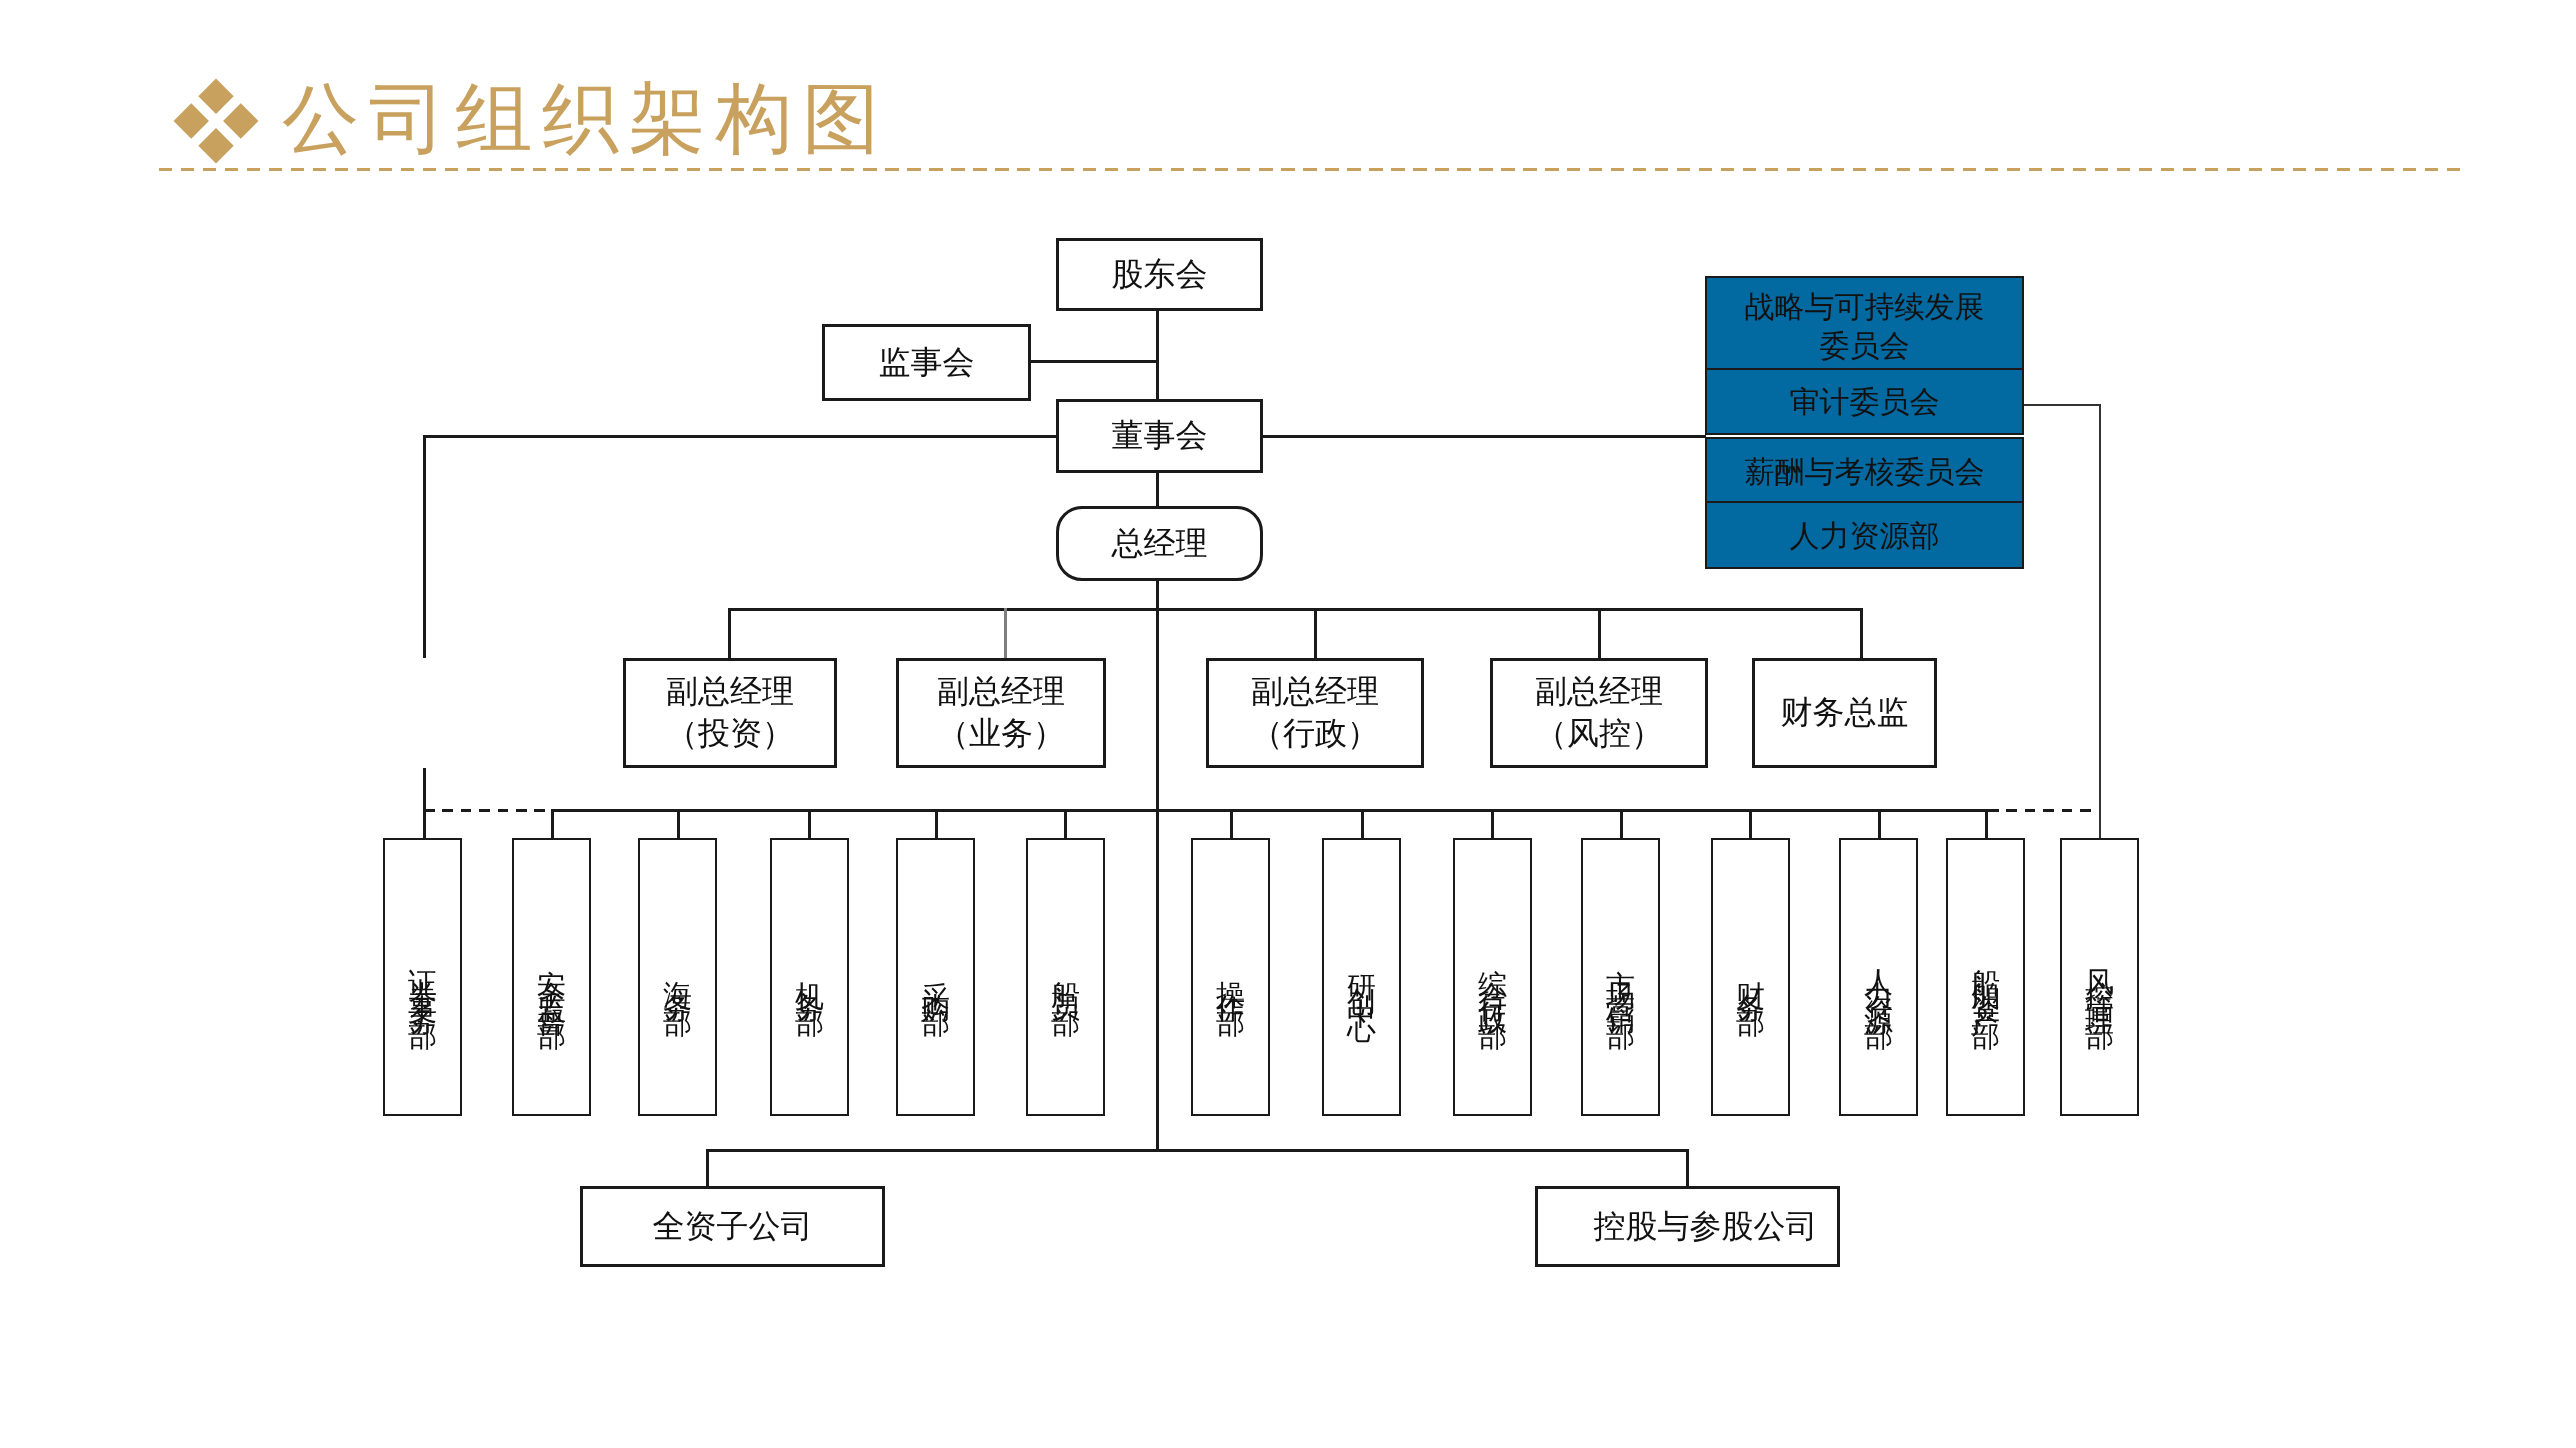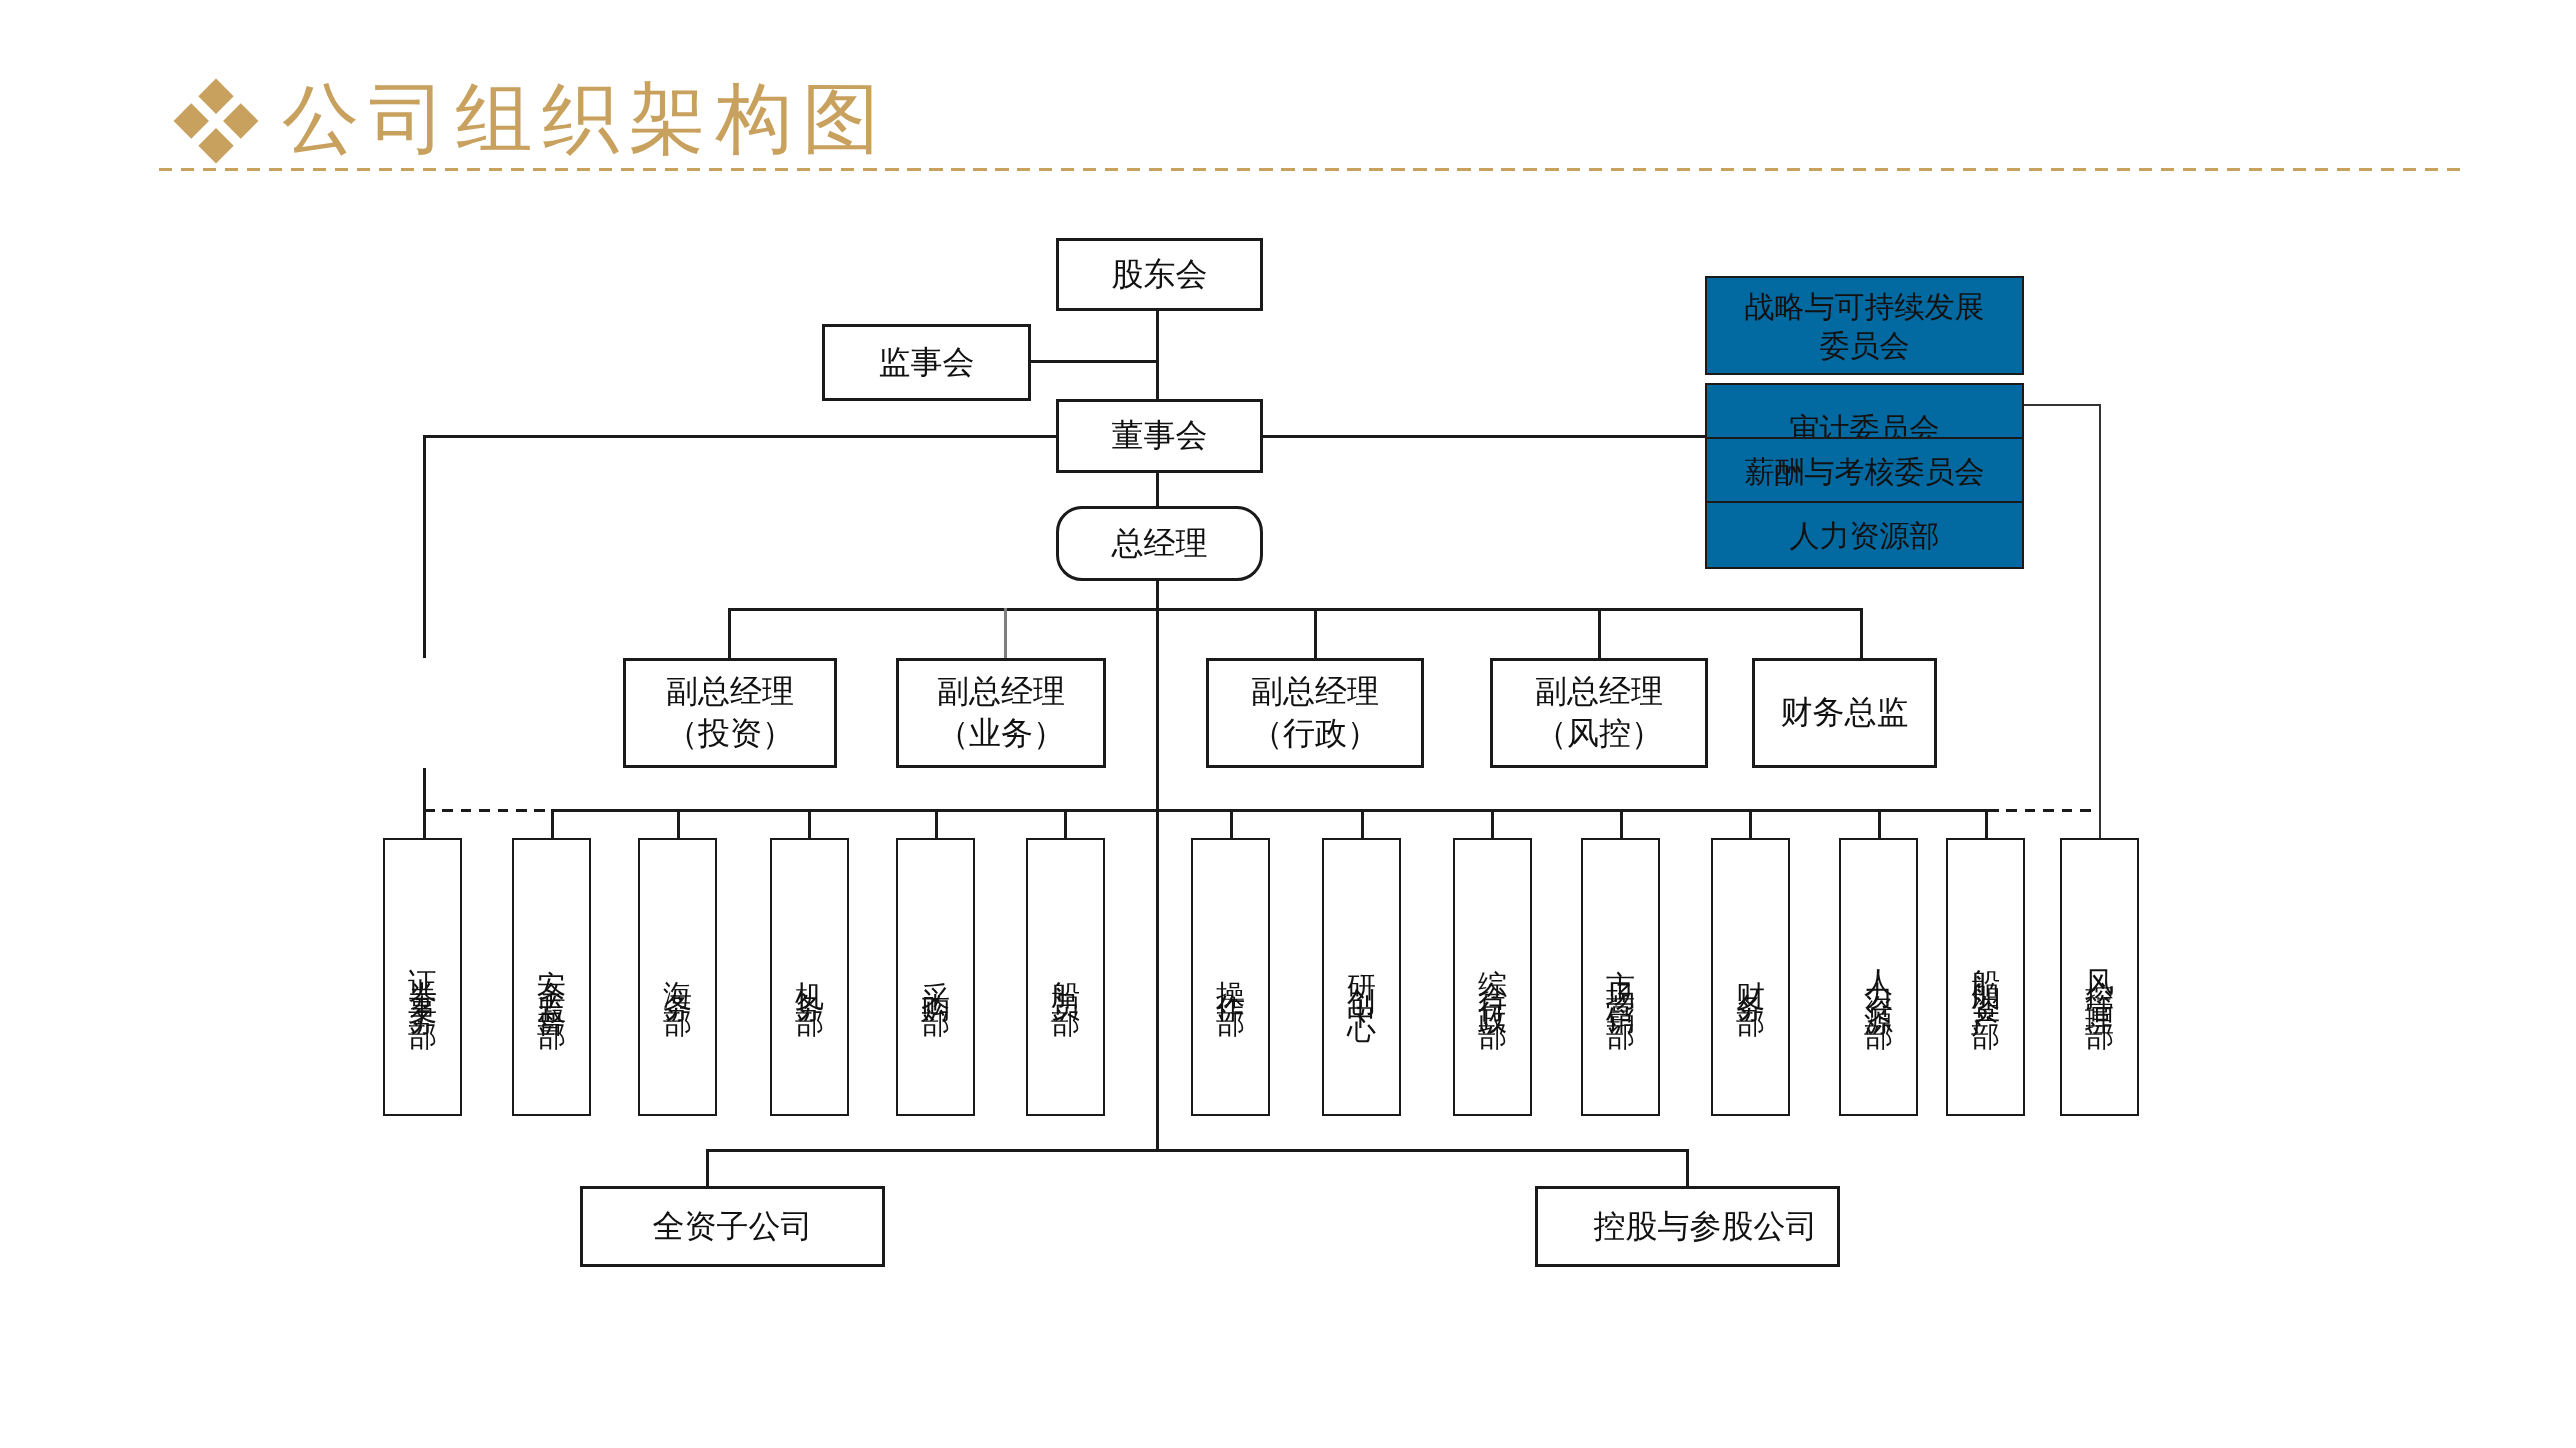--- a/index.html
+++ b/index.html
@@ -127,21 +127,21 @@
     <span>董事会</span>
   </div>
   <div class="node" style="left:1056px;top:506px;width:207px;height:75px;border-radius:26px;">
     <span>总经理</span>
   </div>
 
   <div class="committee" style="top:276px;height:99px;">
     <span>战略与可持续发展</span>
     <span>委员会</span>
   </div>
-  <div class="committee" style="top:383px;height:67px;justify-content:flex-end;">
+  <div class="committee" style="top:368px;height:67px;">
     <span>审计委员会</span>
   </div>
   <div class="committee" style="top:437px;height:68px;">
     <span>薪酬与考核委员会</span>
   </div>
   <div class="committee" style="top:501px;height:68px;">
     <span>人力资源部</span>
   </div>
 
   <div class="node" style="left:623px;top:658px;width:214px;height:110px;">

